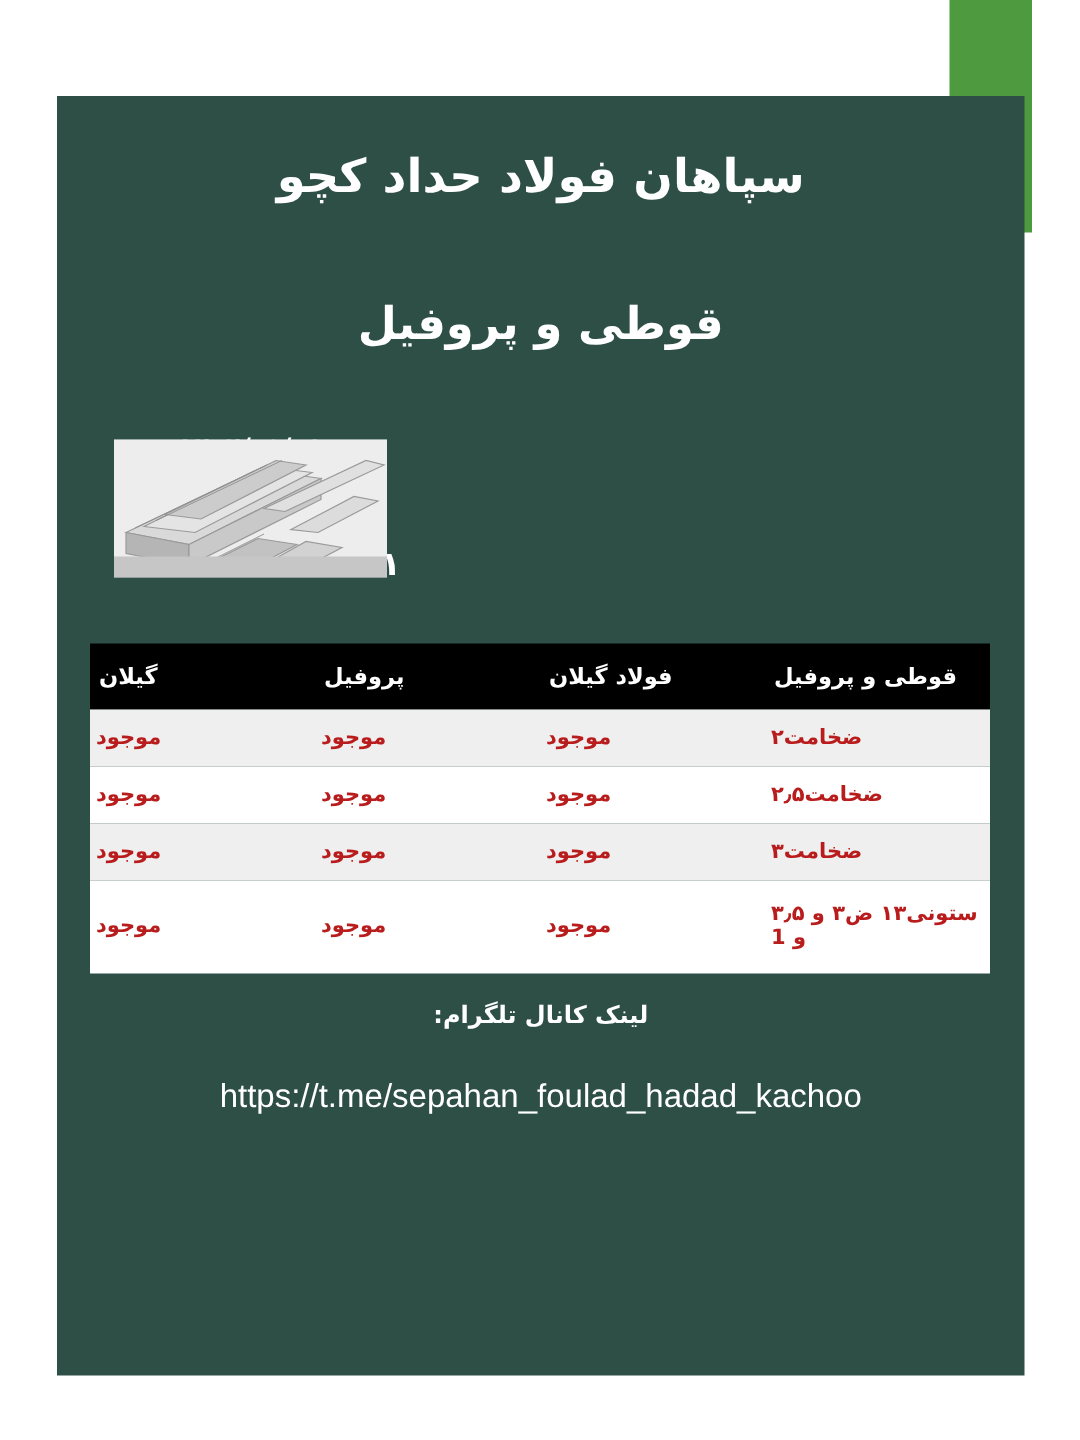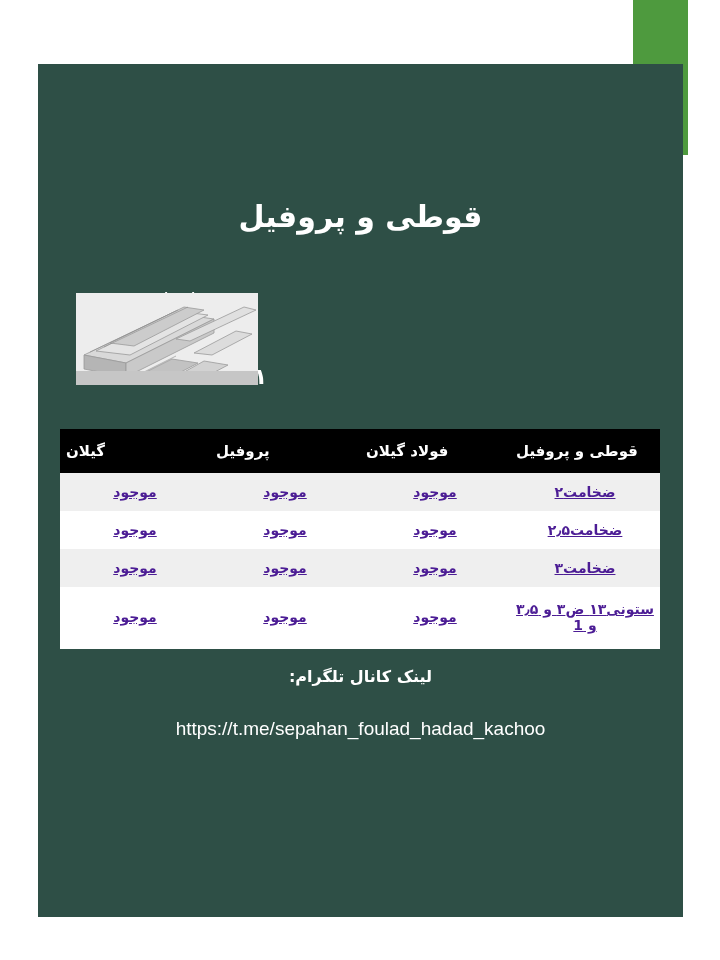--- a/index.html
+++ b/index.html
@@ -129,27 +129,26 @@
     background: #000000;
     color: #ffffff;
     font-size: 15px;
     font-weight: bold;
     padding: 13px 6px;
     text-align: left;
     border: none;
   }
   table.stock tbody td {
     background: #ffffff;
-    color: #4c1d95;
+    color: #b91c1c;
     font-size: 14px;
     font-weight: bold;
-    text-align: center;
+    text-align: left;
     padding: 11px 4px;
     border: none;
-    text-decoration: underline;
   }
   table.stock tbody tr.alt td {
     background: #efefef;
   }
   table.stock tbody tr td:first-child {
     font-size: 14px;
   }
   table.stock tbody tr:last-child td {
     padding-top: 14px;
     padding-bottom: 16px;
@@ -166,34 +165,35 @@
     font-weight: bold;
     direction: rtl;
   }
   .telegram-link {
     position: absolute;
     top: 654px;
     left: 0;
     width: 100%;
     text-align: center;
     color: #ffffff;
-    font-size: 19px;
+    font-size: 22px;
     direction: ltr;
     font-family: "Liberation Sans", sans-serif;
   }
 </style>
 </head>
 <body>
 
 <div class="page">
 
   <div class="accent-bar"></div>
 
   <div class="panel">
 
+    <div class="title-main">سپاهان فولاد حداد کچو</div>
 
     <div class="title-sub">قوطی و پروفیل</div>
 
     <div class="date-text">۱۴۰۴/۰۹/۰۸</div>
 
     <div class="phone-block">
       <span class="phone-icon">☎</span>
       <span class="phone-number">۰۳۱- ۳۱۳۰۶۹۶۹</span>
     </div>
 

